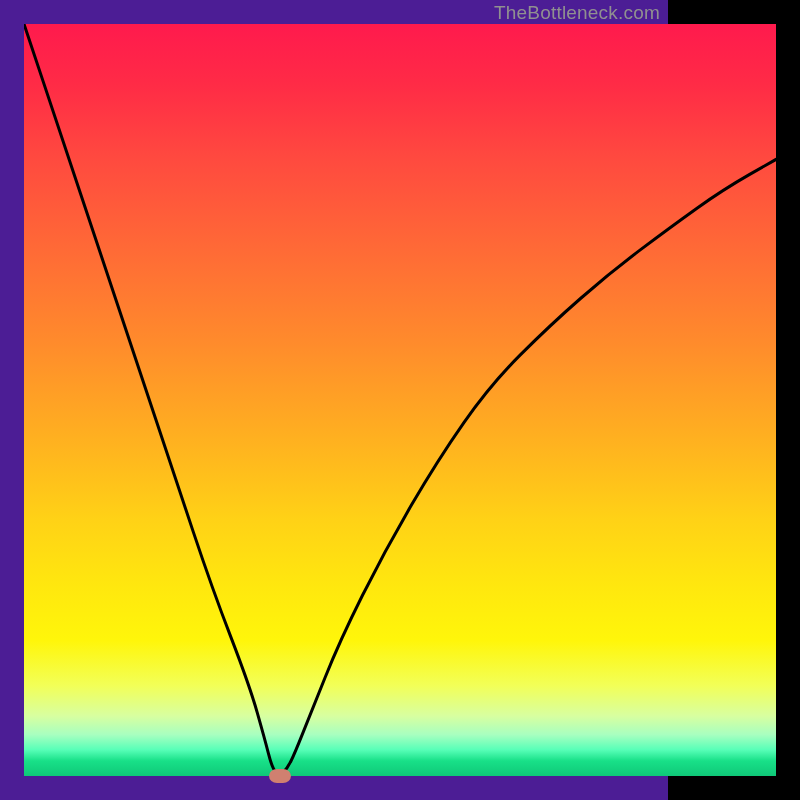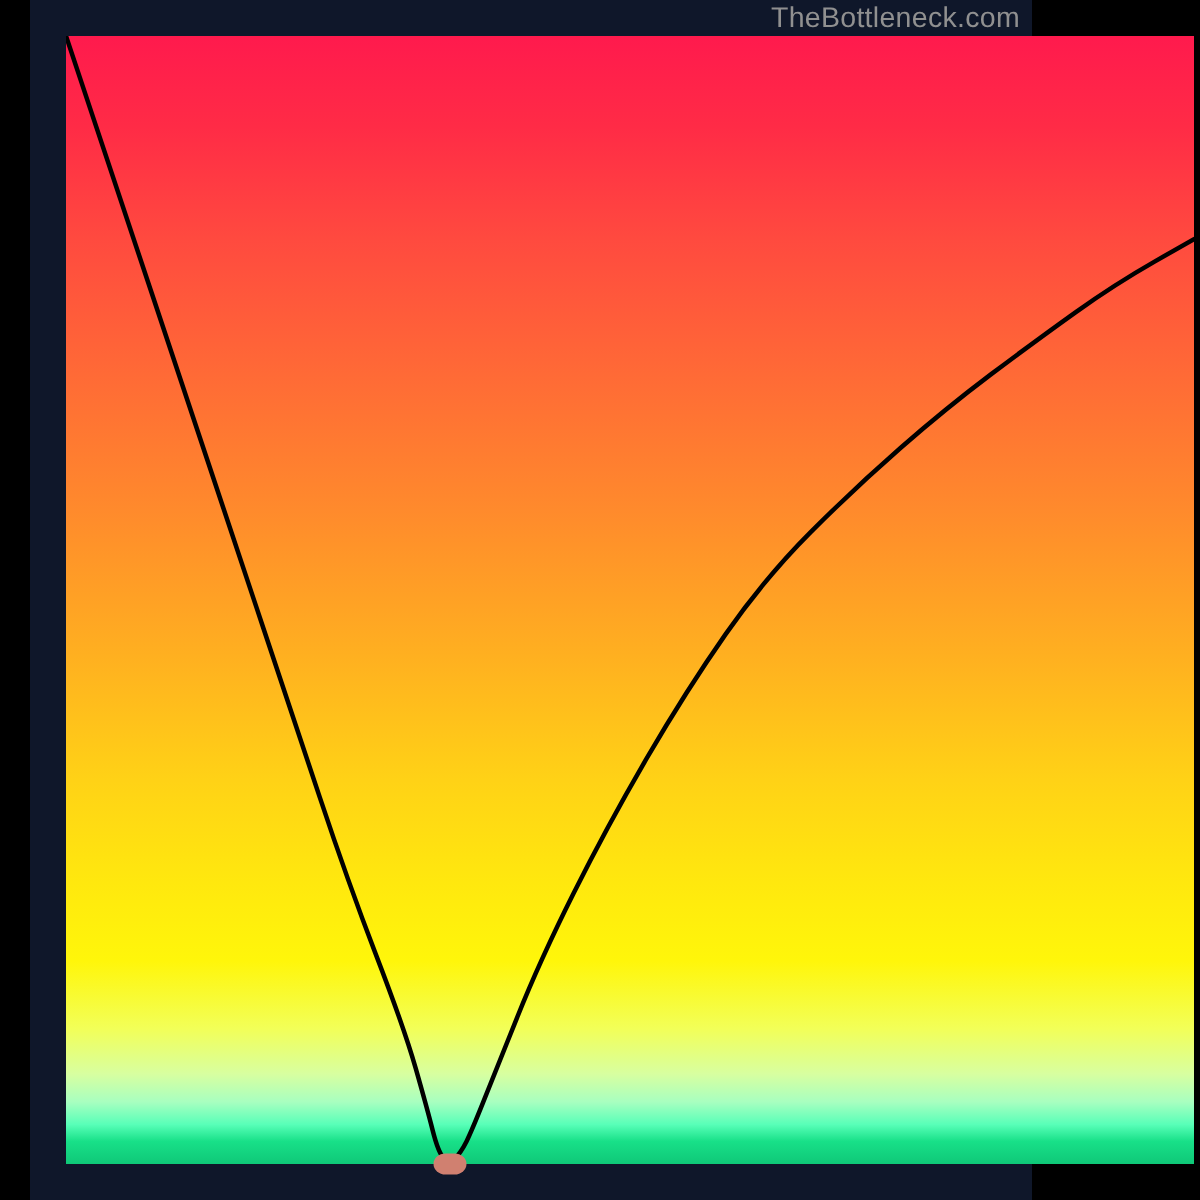--- a/index.html
+++ b/index.html
@@ -10,22 +10,21 @@
     background: #000;
     overflow: hidden;
     font-family: Arial, Helvetica, sans-serif;
   }
   .frame {
     position: absolute;
     top: 0;
     left: 0;
     width: 668px;
     height: 800px;
-    background: #0f172a;
-    margin-left: 20px;
+    background: #4c1d95;
   }
   .plot {
     position: absolute;
     top: 24px;
     left: 24px;
     width: 752px;
     height: 752px;
     
     background: linear-gradient(to bottom,
       #ff1a4d 0%,

